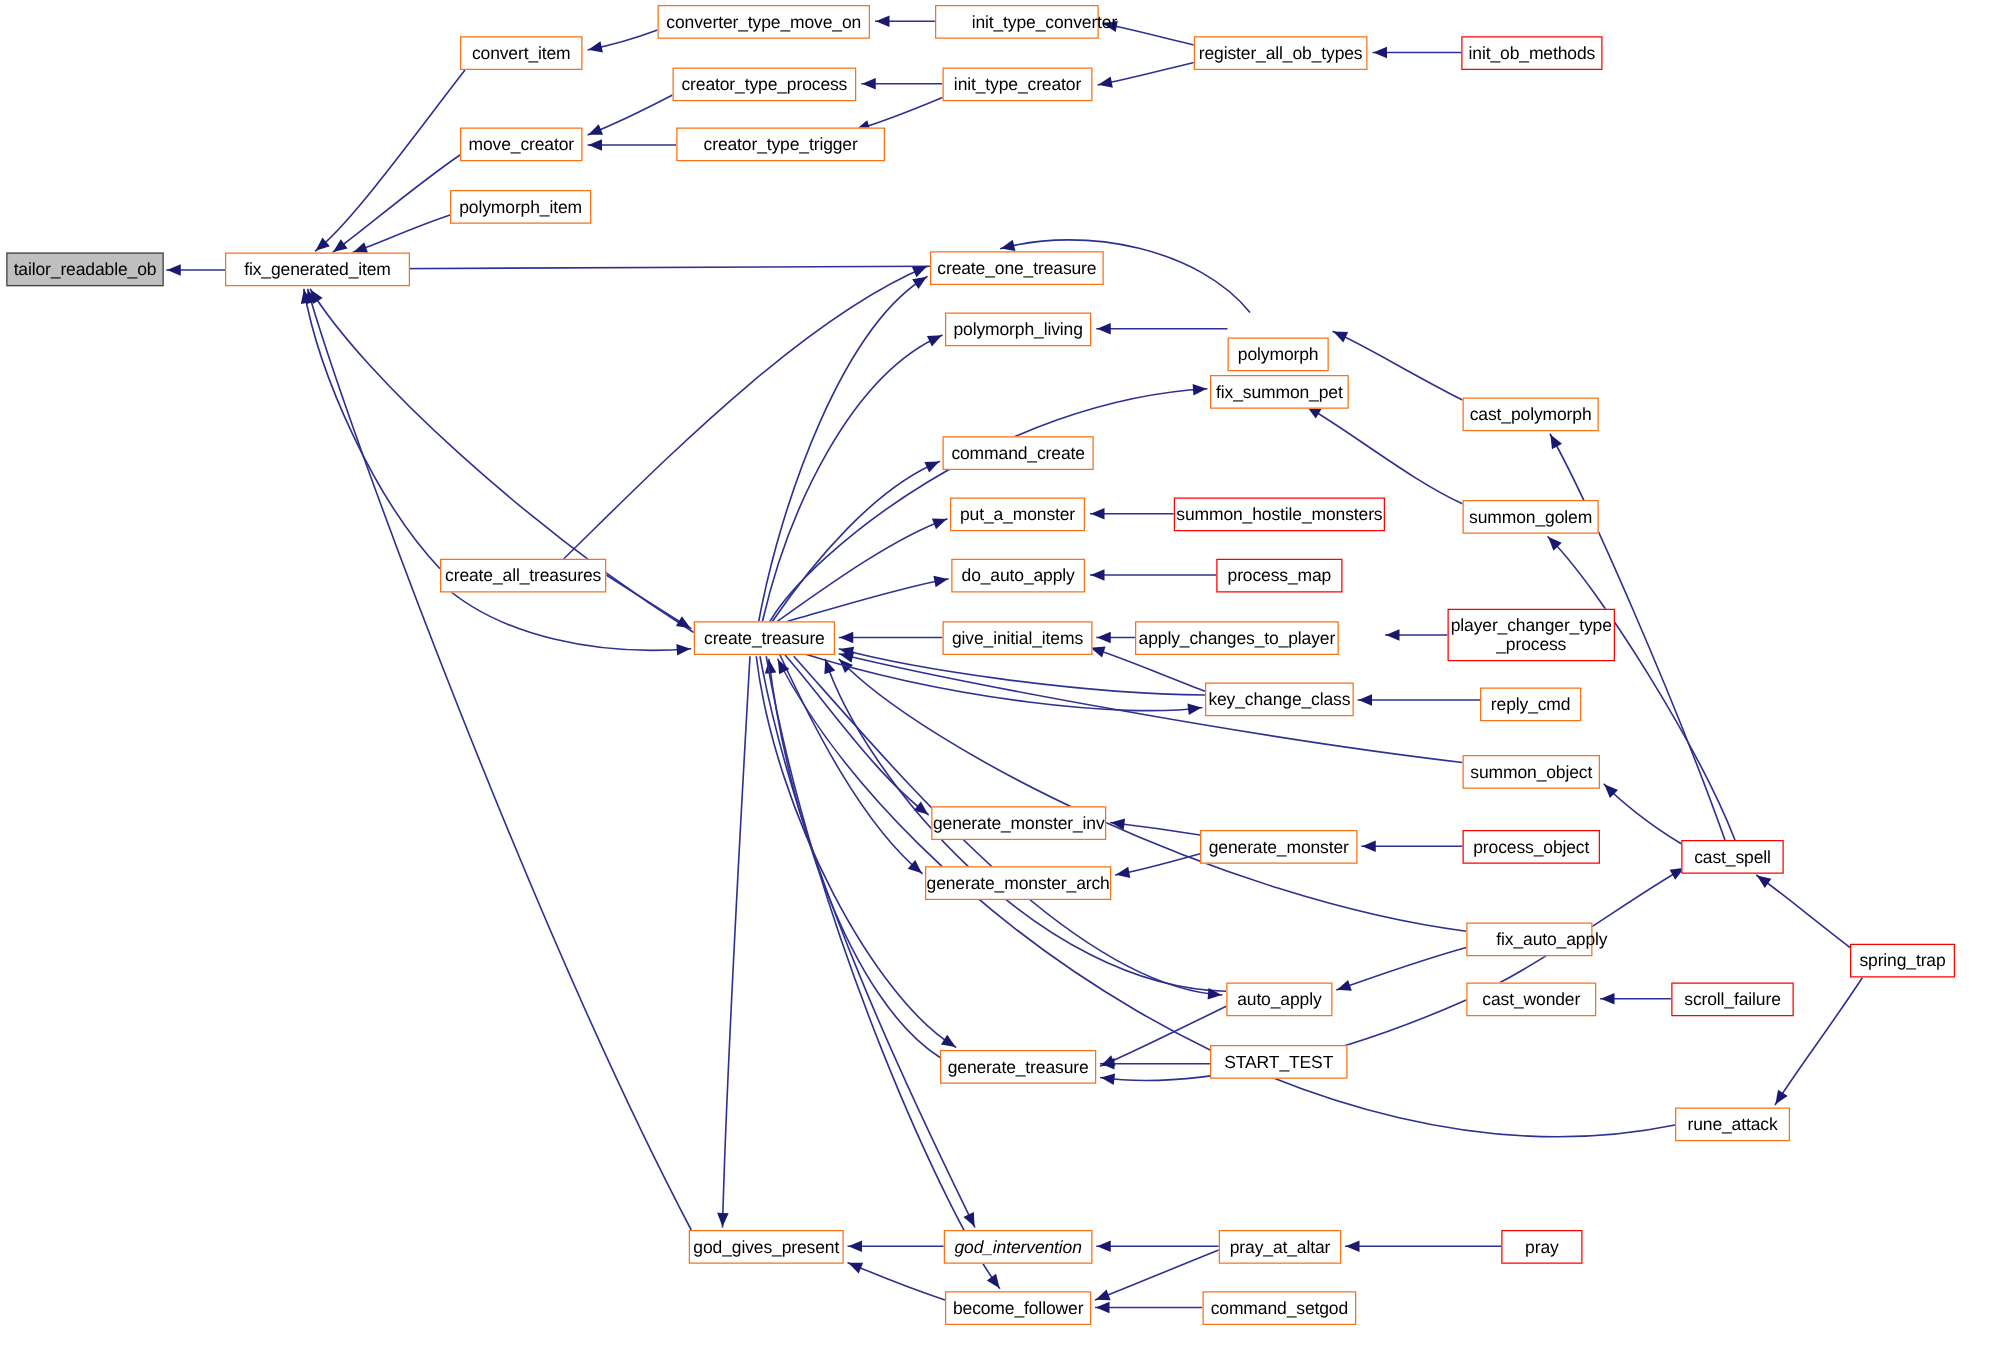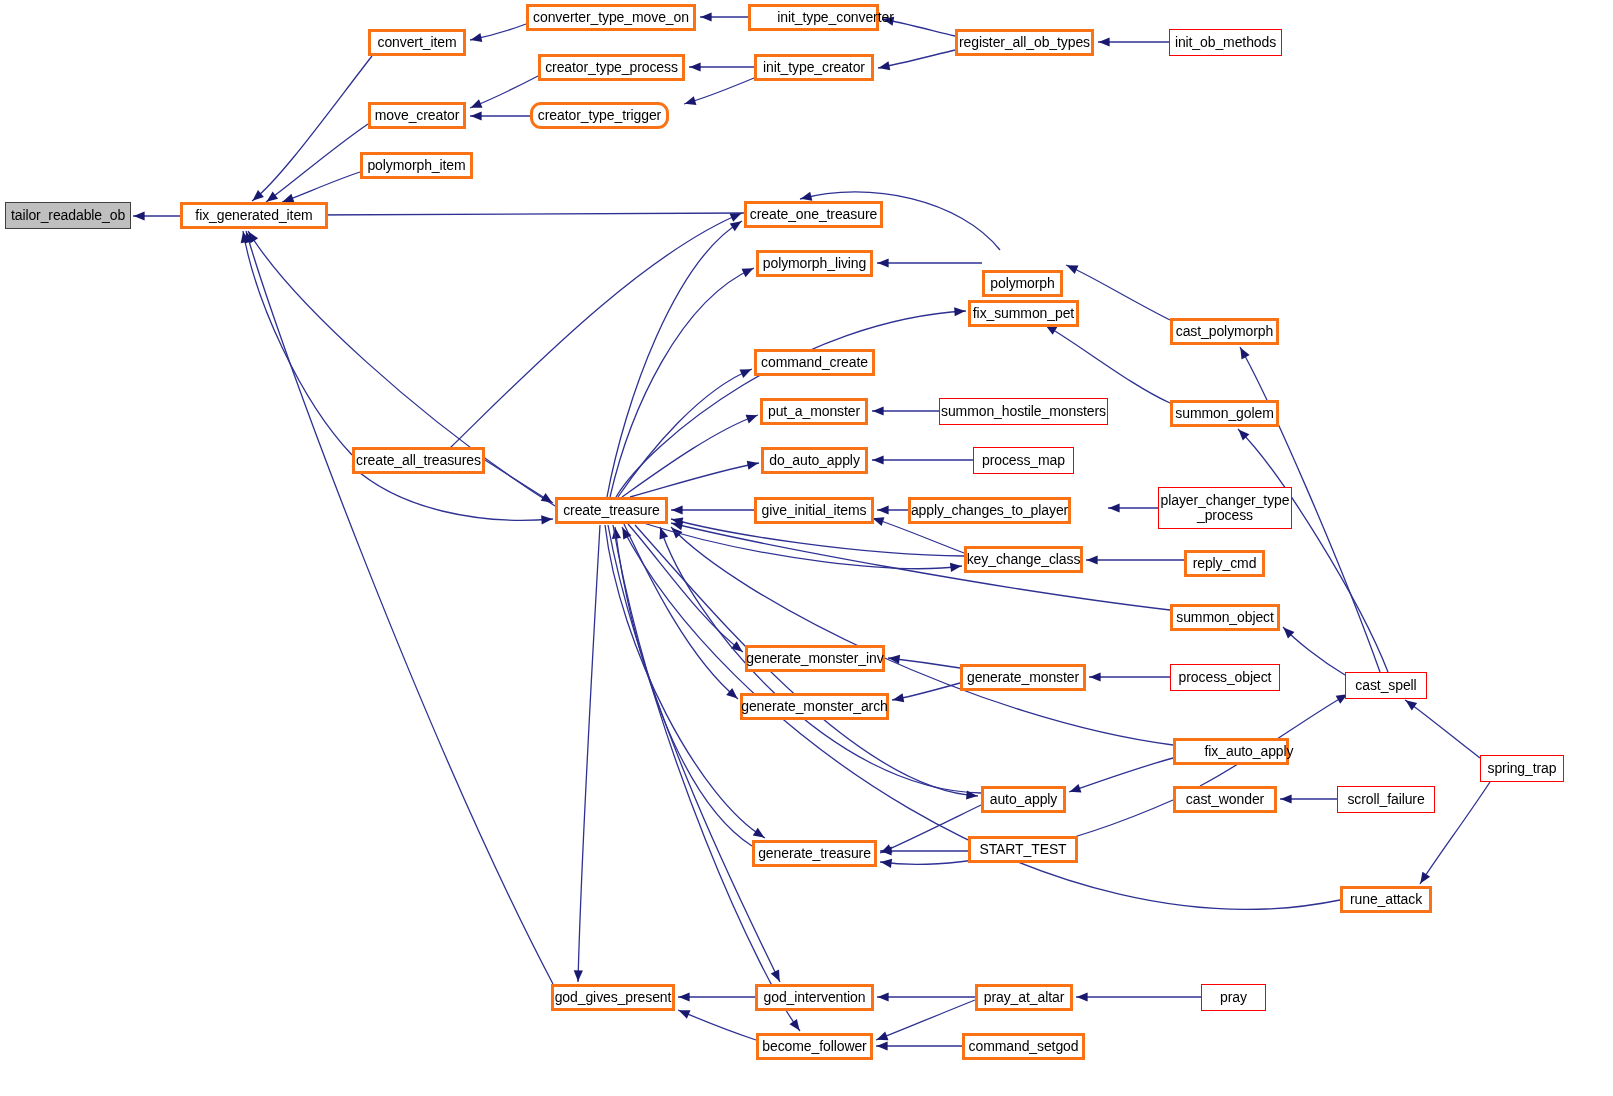--- a/index.html
+++ b/index.html
@@ -26,21 +26,21 @@
     height: 1096px;
   }
   .node-box {
     position: absolute;
     box-sizing: border-box;
     display: flex;
     align-items: center;
     justify-content: center;
     text-align: center;
     background: #ffffff;
-    border: 3px solid #f97316;
+    border: 1px solid #f97316;
     font-family: "Liberation Sans", sans-serif;
     font-size: 14px;
     line-height: 1.05;
     color: #000000;
     white-space: pre-line;
     letter-spacing: -0.1px;
   }
   .node-box.red {
     border: 1px solid #ff0000;
   }
@@ -209,21 +209,21 @@
       </g>
   </svg>
   <div id="nodes-layer">
       <div class="node-box current" style="left: 5px; top: 202px; width: 126px; height: 27px;">tailor_readable_ob</div>
       <div class="node-box" style="left: 180px; top: 202px; width: 148px; height: 27px;">fix_generated_item</div>
       <div class="node-box" style="left: 368px; top: 29px; width: 98px; height: 27px;">convert_item</div>
       <div class="node-box" style="left: 368px; top: 102px; width: 98px; height: 27px;">move_creator</div>
       <div class="node-box" style="left: 360px; top: 152px; width: 113px; height: 27px;">polymorph_item</div>
       <div class="node-box" style="left: 526px; top: 4px; width: 170px; height: 27px;">converter_type_move_on</div>
       <div class="node-box" style="left: 538px; top: 54px; width: 147px; height: 27px;">creator_type_process</div>
-      <div class="node-box" style="left: 530px; top: 102px; width: 139px; height: 27px; border-radius: 11px;">creator_type_trigger</div>
+      <div class="node-box" style="left: 541px; top: 102px; width: 167px; height: 27px;">creator_type_trigger</div>
       <div class="node-box" style="left: 748px; top: 4px; width: 131px; height: 27px; padding-left: 44px;">init_type_converter</div>
       <div class="node-box" style="left: 754px; top: 54px; width: 120px; height: 27px;">init_type_creator</div>
       <div class="node-box" style="left: 955px; top: 29px; width: 139px; height: 27px;">register_all_ob_types</div>
       <div class="node-box red" style="left: 1169px; top: 29px; width: 113px; height: 27px;">init_ob_methods</div>
       <div class="node-box" style="left: 744px; top: 201px; width: 139px; height: 27px;">create_one_treasure</div>
       <div class="node-box" style="left: 756px; top: 250px; width: 117px; height: 27px;">polymorph_living</div>
       <div class="node-box" style="left: 982px; top: 250px; width: 81px; height: 27px; margin-top: 20px;">polymorph</div>
       <div class="node-box" style="left: 968px; top: 300px; width: 111px; height: 27px;">fix_summon_pet</div>
       <div class="node-box" style="left: 1170px; top: 318px; width: 109px; height: 27px;">cast_polymorph</div>
       <div class="node-box" style="left: 754px; top: 349px; width: 121px; height: 27px;">command_create</div>
@@ -239,28 +239,28 @@
       <div class="node-box red" style="left: 1158px; top: 487px; width: 134px; height: 42px;">player_changer_type
 _process</div>
       <div class="node-box" style="left: 964px; top: 546px; width: 119px; height: 27px;">key_change_class</div>
       <div class="node-box" style="left: 1184px; top: 550px; width: 81px; height: 27px;">reply_cmd</div>
       <div class="node-box" style="left: 1170px; top: 604px; width: 110px; height: 27px;">summon_object</div>
       <div class="node-box" style="left: 745px; top: 645px; width: 140px; height: 27px;">generate_monster_inv</div>
       <div class="node-box" style="left: 960px; top: 664px; width: 126px; height: 27px;">generate_monster</div>
       <div class="node-box red" style="left: 1170px; top: 664px; width: 110px; height: 27px;">process_object</div>
       <div class="node-box red" style="left: 1345px; top: 672px; width: 82px; height: 27px;">cast_spell</div>
       <div class="node-box" style="left: 740px; top: 693px; width: 149px; height: 27px;">generate_monster_arch</div>
-      <div class="node-box" style="left: 1173px; top: 738px; width: 116px; height: 27px; padding-left: 36px;">fix_auto_apply</div>
+      <div class="node-box" style="left: 1173px; top: 738px; width: 101px; height: 27px; padding-left: 36px;">fix_auto_apply</div>
       <div class="node-box red" style="left: 1480px; top: 755px; width: 84px; height: 27px;">spring_trap</div>
       <div class="node-box" style="left: 981px; top: 786px; width: 85px; height: 27px;">auto_apply</div>
       <div class="node-box" style="left: 1173px; top: 786px; width: 104px; height: 27px;">cast_wonder</div>
       <div class="node-box red" style="left: 1337px; top: 786px; width: 98px; height: 27px;">scroll_failure</div>
       <div class="node-box" style="left: 752px; top: 840px; width: 125px; height: 27px;">generate_treasure</div>
       <div class="node-box" style="left: 968px; top: 836px; width: 110px; height: 27px;">START_TEST</div>
       <div class="node-box" style="left: 1340px; top: 886px; width: 92px; height: 27px;">rune_attack</div>
       <div class="node-box" style="left: 551px; top: 984px; width: 124px; height: 27px;">god_gives_present</div>
-      <div class="node-box" style="left: 755px; top: 984px; width: 119px; height: 27px;">god_intervention</div>
+      <div class="node-box" style="left: 755px; top: 984px; width: 119px; height: 27px; font-style: italic;">god_intervention</div>
       <div class="node-box" style="left: 975px; top: 984px; width: 98px; height: 27px;">pray_at_altar</div>
       <div class="node-box red" style="left: 1201px; top: 984px; width: 65px; height: 27px;">pray</div>
       <div class="node-box" style="left: 756px; top: 1033px; width: 117px; height: 27px;">become_follower</div>
       <div class="node-box" style="left: 962px; top: 1033px; width: 123px; height: 27px;">command_setgod</div>
     </div>
 </div>
 
 </body></html>

